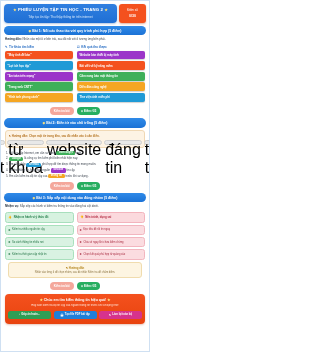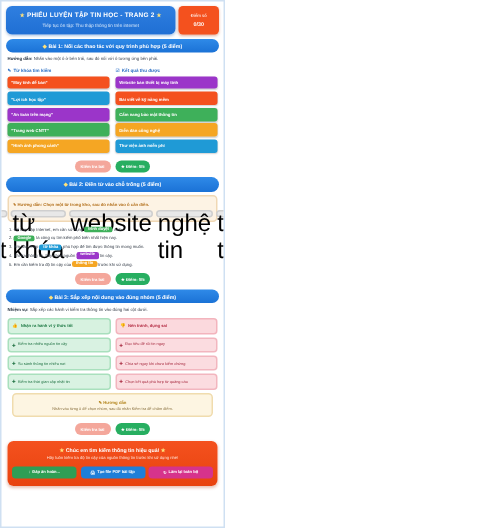--- a/index.html
+++ b/index.html
@@ -360,21 +360,21 @@
 
   <div class="bank">
     <div class="bank-title">
       <span>✎</span>
       <span>Hướng dẫn: Chọn một từ trong kho, sau đó nhấn vào ô cần điền.</span>
     </div>
     <div class="bank-chips">
       <div class="chip">trình duyệt</div>
       <div class="chip">từ khóa</div>
       <div class="chip">website</div>
-      <div class="chip">nghệ tin</div>
+      <div class="chip">đáng tin</div>
       <div class="chip">thông tin</div>
     </div>
   </div>
 
   <div>
     <div class="sent">
       <span>1.</span>
       <span>Để truy cập Internet, em cần sử dụng</span>
       <span class="blank" style="background:#3eb05a">trình duyệt</span>
       <span>web.</span>

